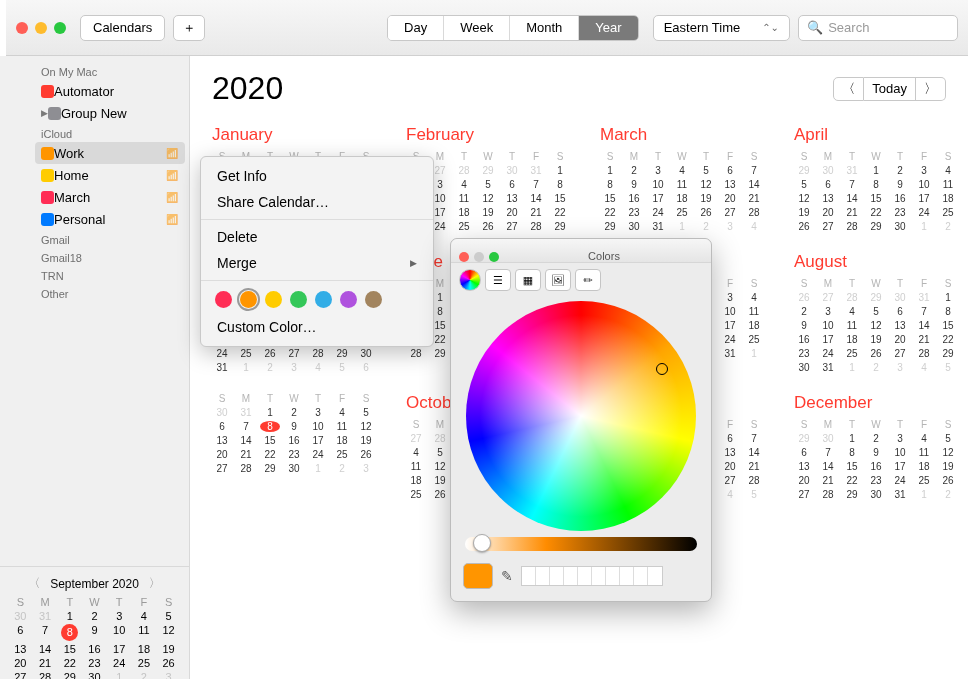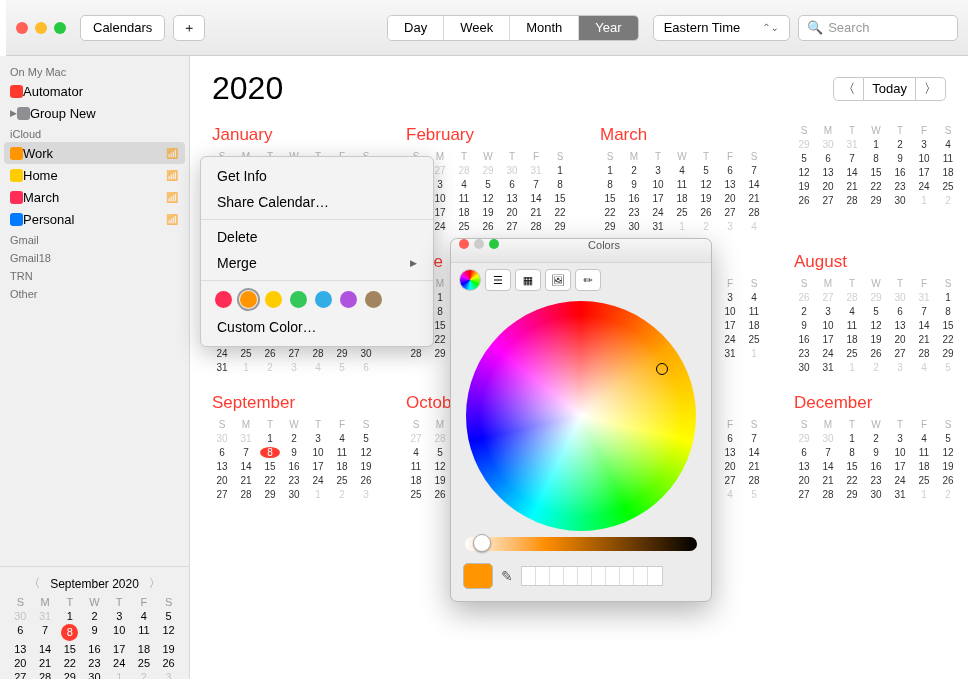--- a/index.html
+++ b/index.html
@@ -11,21 +11,21 @@
 .tb-btn { background:#fff; border:1px solid #c8c8c8; border-radius:5px; height:26px; padding:0 12px; font-size:13px; display:flex; align-items:center; cursor:default; }
 .tb-btn.icon { width:32px; justify-content:center; padding:0; }
 .seg { display:flex; border:1px solid #c8c8c8; border-radius:5px; overflow:hidden; height:26px; margin-left:auto; margin-right:6px; }
 .seg div { padding:0 16px; font-size:13px; display:flex; align-items:center; border-right:1px solid #d9d9d9; background:#fff; }
 .seg div:last-child { border-right:none; }
 .seg .active { background:#7a7a7a; color:#fff; }
 .tz { background:#fff; border:1px solid #c8c8c8; border-radius:5px; height:26px; padding:0 10px; font-size:13px; display:flex; align-items:center; gap:22px; }
 .search { flex:0 0 160px; background:#fff; border:1px solid #c8c8c8; border-radius:5px; height:26px; display:flex; align-items:center; padding:0 8px; gap:5px; color:#9a9a9a; font-size:13px; }
 .main { display:flex; height:calc(100% - 44px); }
 .sidebar { width:190px; background:#f0f0f0; border-right:1px solid #d9d9d9; display:flex; flex-direction:column; font-size:13px; }
-.sb-scroll { flex:1; overflow:hidden; padding-top:6px; }
+.sb-scroll { flex:1; overflow:hidden; padding-top:6px;padding-left:31px; }
 .sec-h { color:#6f6f6f; font-size:11px; padding:4px 10px 2px; }
 .cal-row { display:flex; align-items:center; height:22px; padding:0 10px; gap:0; }
 .cal-row.sel { background:#d9d9d9; border-radius:4px; margin:0 4px; padding:0 6px; }
 .chk { width:13px; height:13px; border-radius:3px; display:inline-block; }
 .wifi { margin-left:auto; opacity:.55; font-size:10px; }
 .tri { color:#7a7a7a; font-size:9px; }
 .mini { border-top:1px solid #d9d9d9; padding:6px 8px 8px; }
 .mini-h { display:flex; align-items:center; justify-content:center; gap:10px; font-size:12px; padding:2px 0 4px; }
 .mini-h span.nav { color:#8a8a8a; cursor:default; }
 .mini-grid { display:grid; grid-template-columns:repeat(7,1fr); font-size:11px; text-align:center; gap:2px 0; }
@@ -48,21 +48,21 @@
 .mgrid .dim { color:#cfcfcf; }
 .mgrid .today { background:#ff3b30; color:#fff; border-radius:50%; }
 .ctx { position:absolute; left:200px; top:156px; width:234px; background:#f3f3f3; border:1px solid #c9c9c9; border-radius:6px; box-shadow:0 6px 22px rgba(0,0,0,.25); padding:6px 0; font-size:14px; z-index:20; }
 .ctx .item { padding:5px 16px; display:flex; align-items:center; }
 .ctx .sep { height:1px; background:#dcdcdc; margin:4px 0; }
 .ctx .sub::after { content:"▶"; margin-left:auto; font-size:9px; color:#666; }
 .ctx .swatches { display:flex; gap:8px; padding:6px 14px; }
 .ctx .sw { width:17px; height:17px; border-radius:50%; }
 .ctx .sw.sel { outline:2px solid #9a9a9a; outline-offset:1px; }
 .colorwin { position:absolute; left:450px; top:238px; width:262px; background:#ececec; border:1px solid #bcbcbc; border-radius:7px; box-shadow:0 10px 30px rgba(0,0,0,.3); z-index:30; }
-.cw-tb { height:24px; display:flex; align-items:flex-start; padding:0 8px; gap:6px; font-size:11px; color:#555; border-bottom:1px solid #d6d6d6; background:linear-gradient(#f6f6f6,#e5e5e5); border-radius:7px 7px 0 0; }
+.cw-tb { height:24px; display:flex; align-items:flex-end; padding:0 8px; gap:6px; font-size:11px; color:#555; border-bottom:1px solid #d6d6d6; background:linear-gradient(#f6f6f6,#e5e5e5); border-radius:7px 7px 0 0; }
 .cw-tb .tl { display:flex; gap:5px; }
 .cw-tb .tl span { width:10px; height:10px; border-radius:50%; }
 .cw-modes { display:flex; gap:4px; padding:6px 8px 4px; align-items:center; }
 .cw-modes .m { width:26px; height:22px; border:1px solid #c5c5c5; border-radius:4px; background:#fff; display:flex; align-items:center; justify-content:center; font-size:11px; }
 .wheel { width:230px; height:230px; border-radius:50%; margin:6px auto; position:relative;
  background: radial-gradient(circle, #fff 0%, rgba(255,255,255,0) 62%), conic-gradient(red,orange,yellow,lime,cyan,blue,magenta,red); }
 .wheel .cursor { position:absolute; width:12px; height:12px; border:1.5px solid #000; border-radius:50%; right:28px; top:62px; }
 .bright { margin:4px 14px 6px; height:14px; border-radius:7px; background:linear-gradient(90deg,#fff,#ff8c00 35%,#000); position:relative; }
 .bright .knob { position:absolute; left:8px; top:-3px; width:18px; height:18px; border-radius:50%; background:#fff; border:1px solid #aaa; box-shadow:0 1px 2px rgba(0,0,0,.3); }
 .cw-bot { display:flex; align-items:center; gap:8px; padding:6px 12px 12px; }
@@ -337,20 +337,21 @@
             <div class="d">29</div>
             <div class="d">30</div>
             <div class="d">31</div>
             <div class="d dim">1</div>
             <div class="d dim">2</div>
             <div class="d dim">3</div>
             <div class="d dim">4</div>
           </div>
         </div>
         <div class="month">
+          <div class="mname">April</div>
           <div class="mgrid">
             <div class="dh">S</div>
             <div class="dh">M</div>
             <div class="dh">T</div>
             <div class="dh">W</div>
             <div class="dh">T</div>
             <div class="dh">F</div>
             <div class="dh">S</div>
             <div class="d dim">29</div>
             <div class="d dim">30</div>
@@ -585,21 +586,20 @@
             <div class="d">30</div>
             <div class="d">31</div>
             <div class="d dim">1</div>
             <div class="d dim">2</div>
             <div class="d dim">3</div>
             <div class="d dim">4</div>
             <div class="d dim">5</div>
           </div>
         </div>
         <div class="month">
-          <div class="mname">September</div>
           <div class="mgrid">
             <div class="dh">S</div>
             <div class="dh">M</div>
             <div class="dh">T</div>
             <div class="dh">W</div>
             <div class="dh">T</div>
             <div class="dh">F</div>
             <div class="dh">S</div>
             <div class="d dim">30</div>
             <div class="d dim">31</div>

